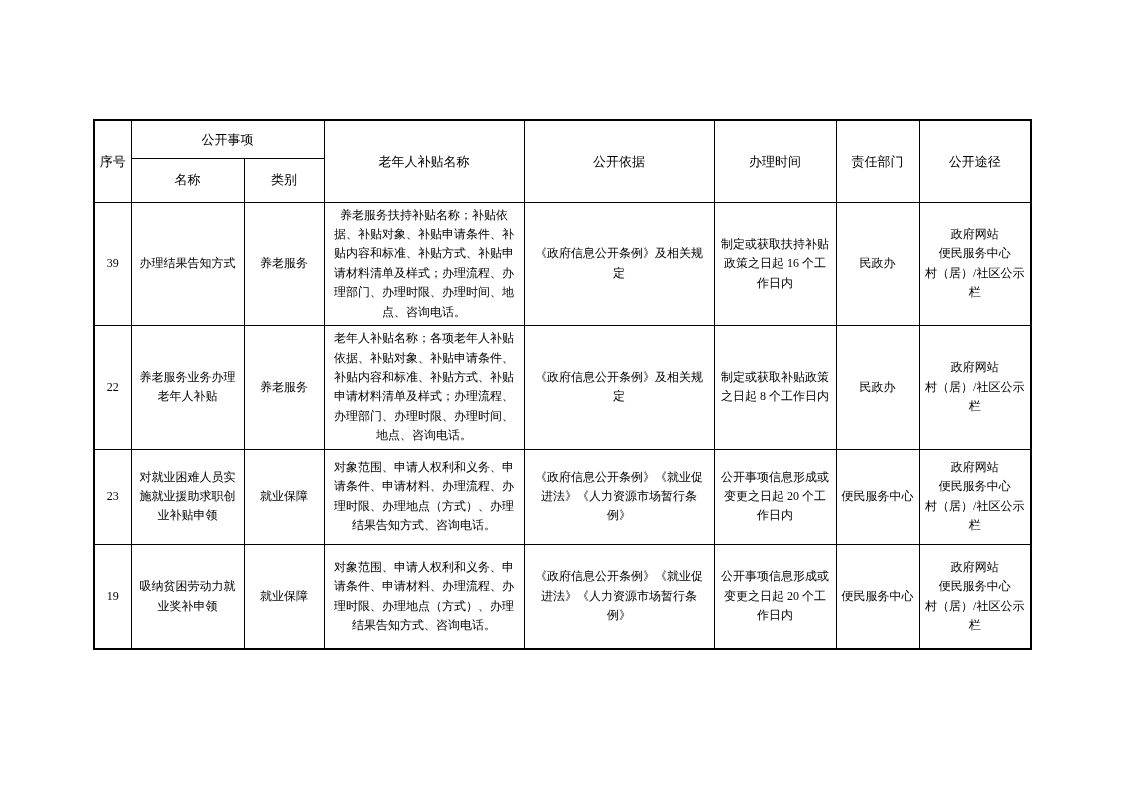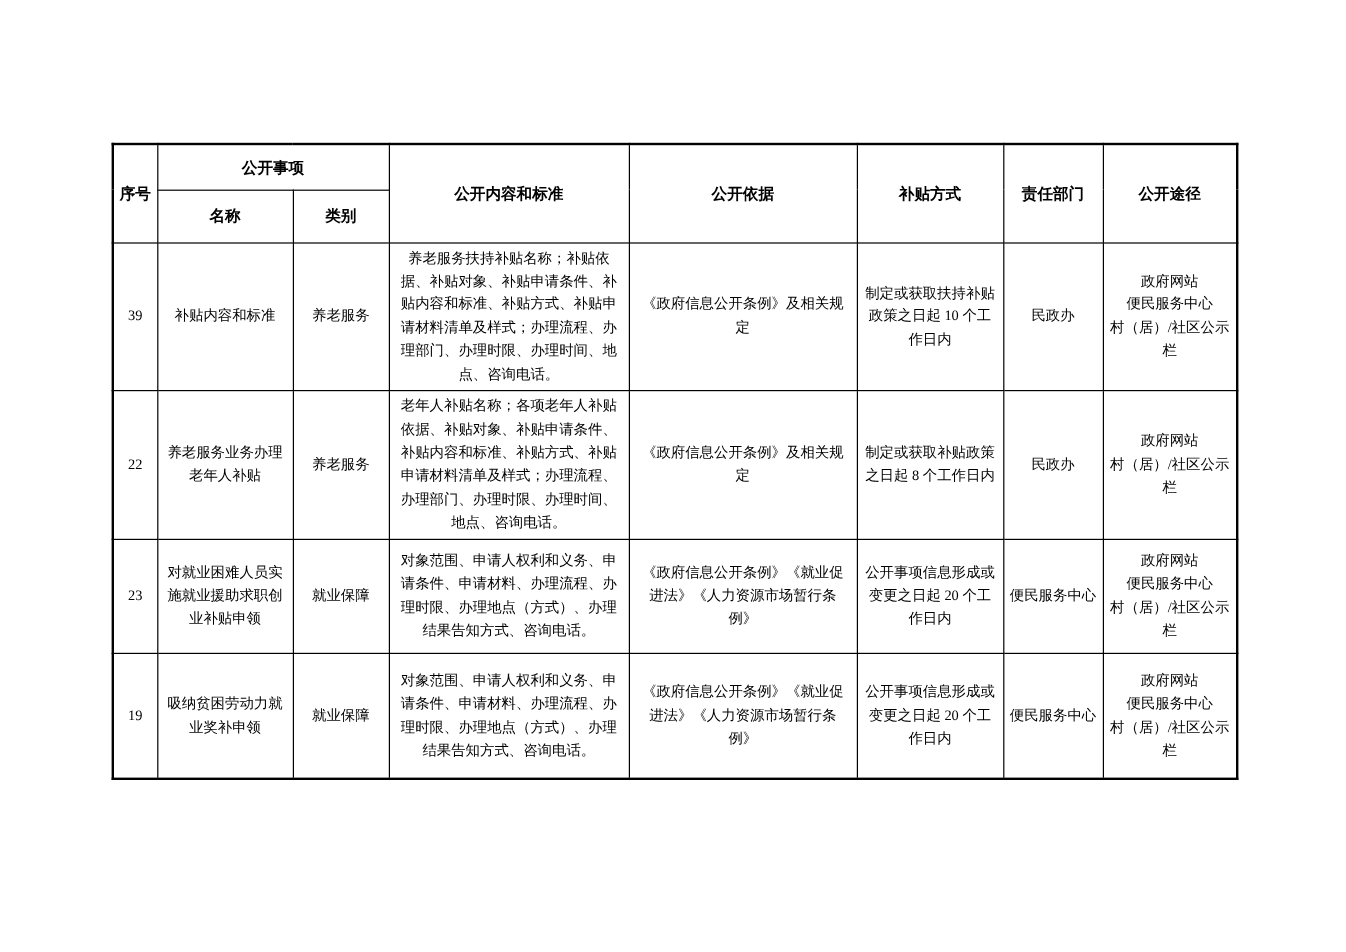--- a/index.html
+++ b/index.html
@@ -27,21 +27,21 @@
     border: 1px solid #000000;
     vertical-align: middle;
     text-align: center;
     font-size: 12px;
     line-height: 1.62;
     padding: 3px 5px;
     word-break: break-all;
   }
   table.doc-table th {
     font-size: 13px;
-    font-weight: bold;
+    font-weight: normal;
     padding: 2px 2px;
   }
   td.cell-content {
     text-align: justify;
     text-align-last: center;
     padding: 4px 7px;
   }
   td.cell-pre { white-space: pre-line; font-family: Liberation Serif, serif; }
   tr.hdr-top  { height: 38px; }
   tr.hdr-sub  { height: 44px; }
@@ -62,39 +62,39 @@
       <col style="width:200px">
       <col style="width:190px">
       <col style="width:122px">
       <col style="width:83px">
       <col style="width:112px">
     </colgroup>
     <thead>
       <tr class="hdr-top">
         <th rowspan="2">序号</th>
         <th colspan="2">公开事项</th>
-        <th rowspan="2">公开内容和标准</th>
+        <th rowspan="2">老年人补贴名称</th>
         <th rowspan="2">公开依据</th>
-        <th rowspan="2">补贴方式</th>
+        <th rowspan="2">办理时间</th>
         <th rowspan="2">责任部门</th>
         <th rowspan="2">公开途径</th>
       </tr>
       <tr class="hdr-sub">
         <th>名称</th>
         <th>类别</th>
       </tr>
     </thead>
     <tbody>
       <tr class="row-21">
         <td>39</td>
-        <td>补贴内容和标准</td>
+        <td>办理结果告知方式</td>
         <td>养老服务</td>
         <td class="cell-content">养老服务扶持补贴名称；补贴依据、补贴对象、补贴申请条件、补贴内容和标准、补贴方式、补贴申请材料清单及样式；办理流程、办理部门、办理时限、办理时间、地点、咨询电话。</td>
         <td>《政府信息公开条例》及相关规定</td>
-        <td>制定或获取扶持补贴政策之日起 10 个工作日内</td>
+        <td>制定或获取扶持补贴政策之日起 16 个工作日内</td>
         <td>民政办</td>
         <td class="cell-pre">政府网站
 便民服务中心
 村（居）/社区公示栏</td>
       </tr>
       <tr class="row-22">
         <td>22</td>
         <td>养老服务业务办理老年人补贴</td>
         <td>养老服务</td>
         <td class="cell-content">老年人补贴名称；各项老年人补贴依据、补贴对象、补贴申请条件、补贴内容和标准、补贴方式、补贴申请材料清单及样式；办理流程、办理部门、办理时限、办理时间、地点、咨询电话。</td>

